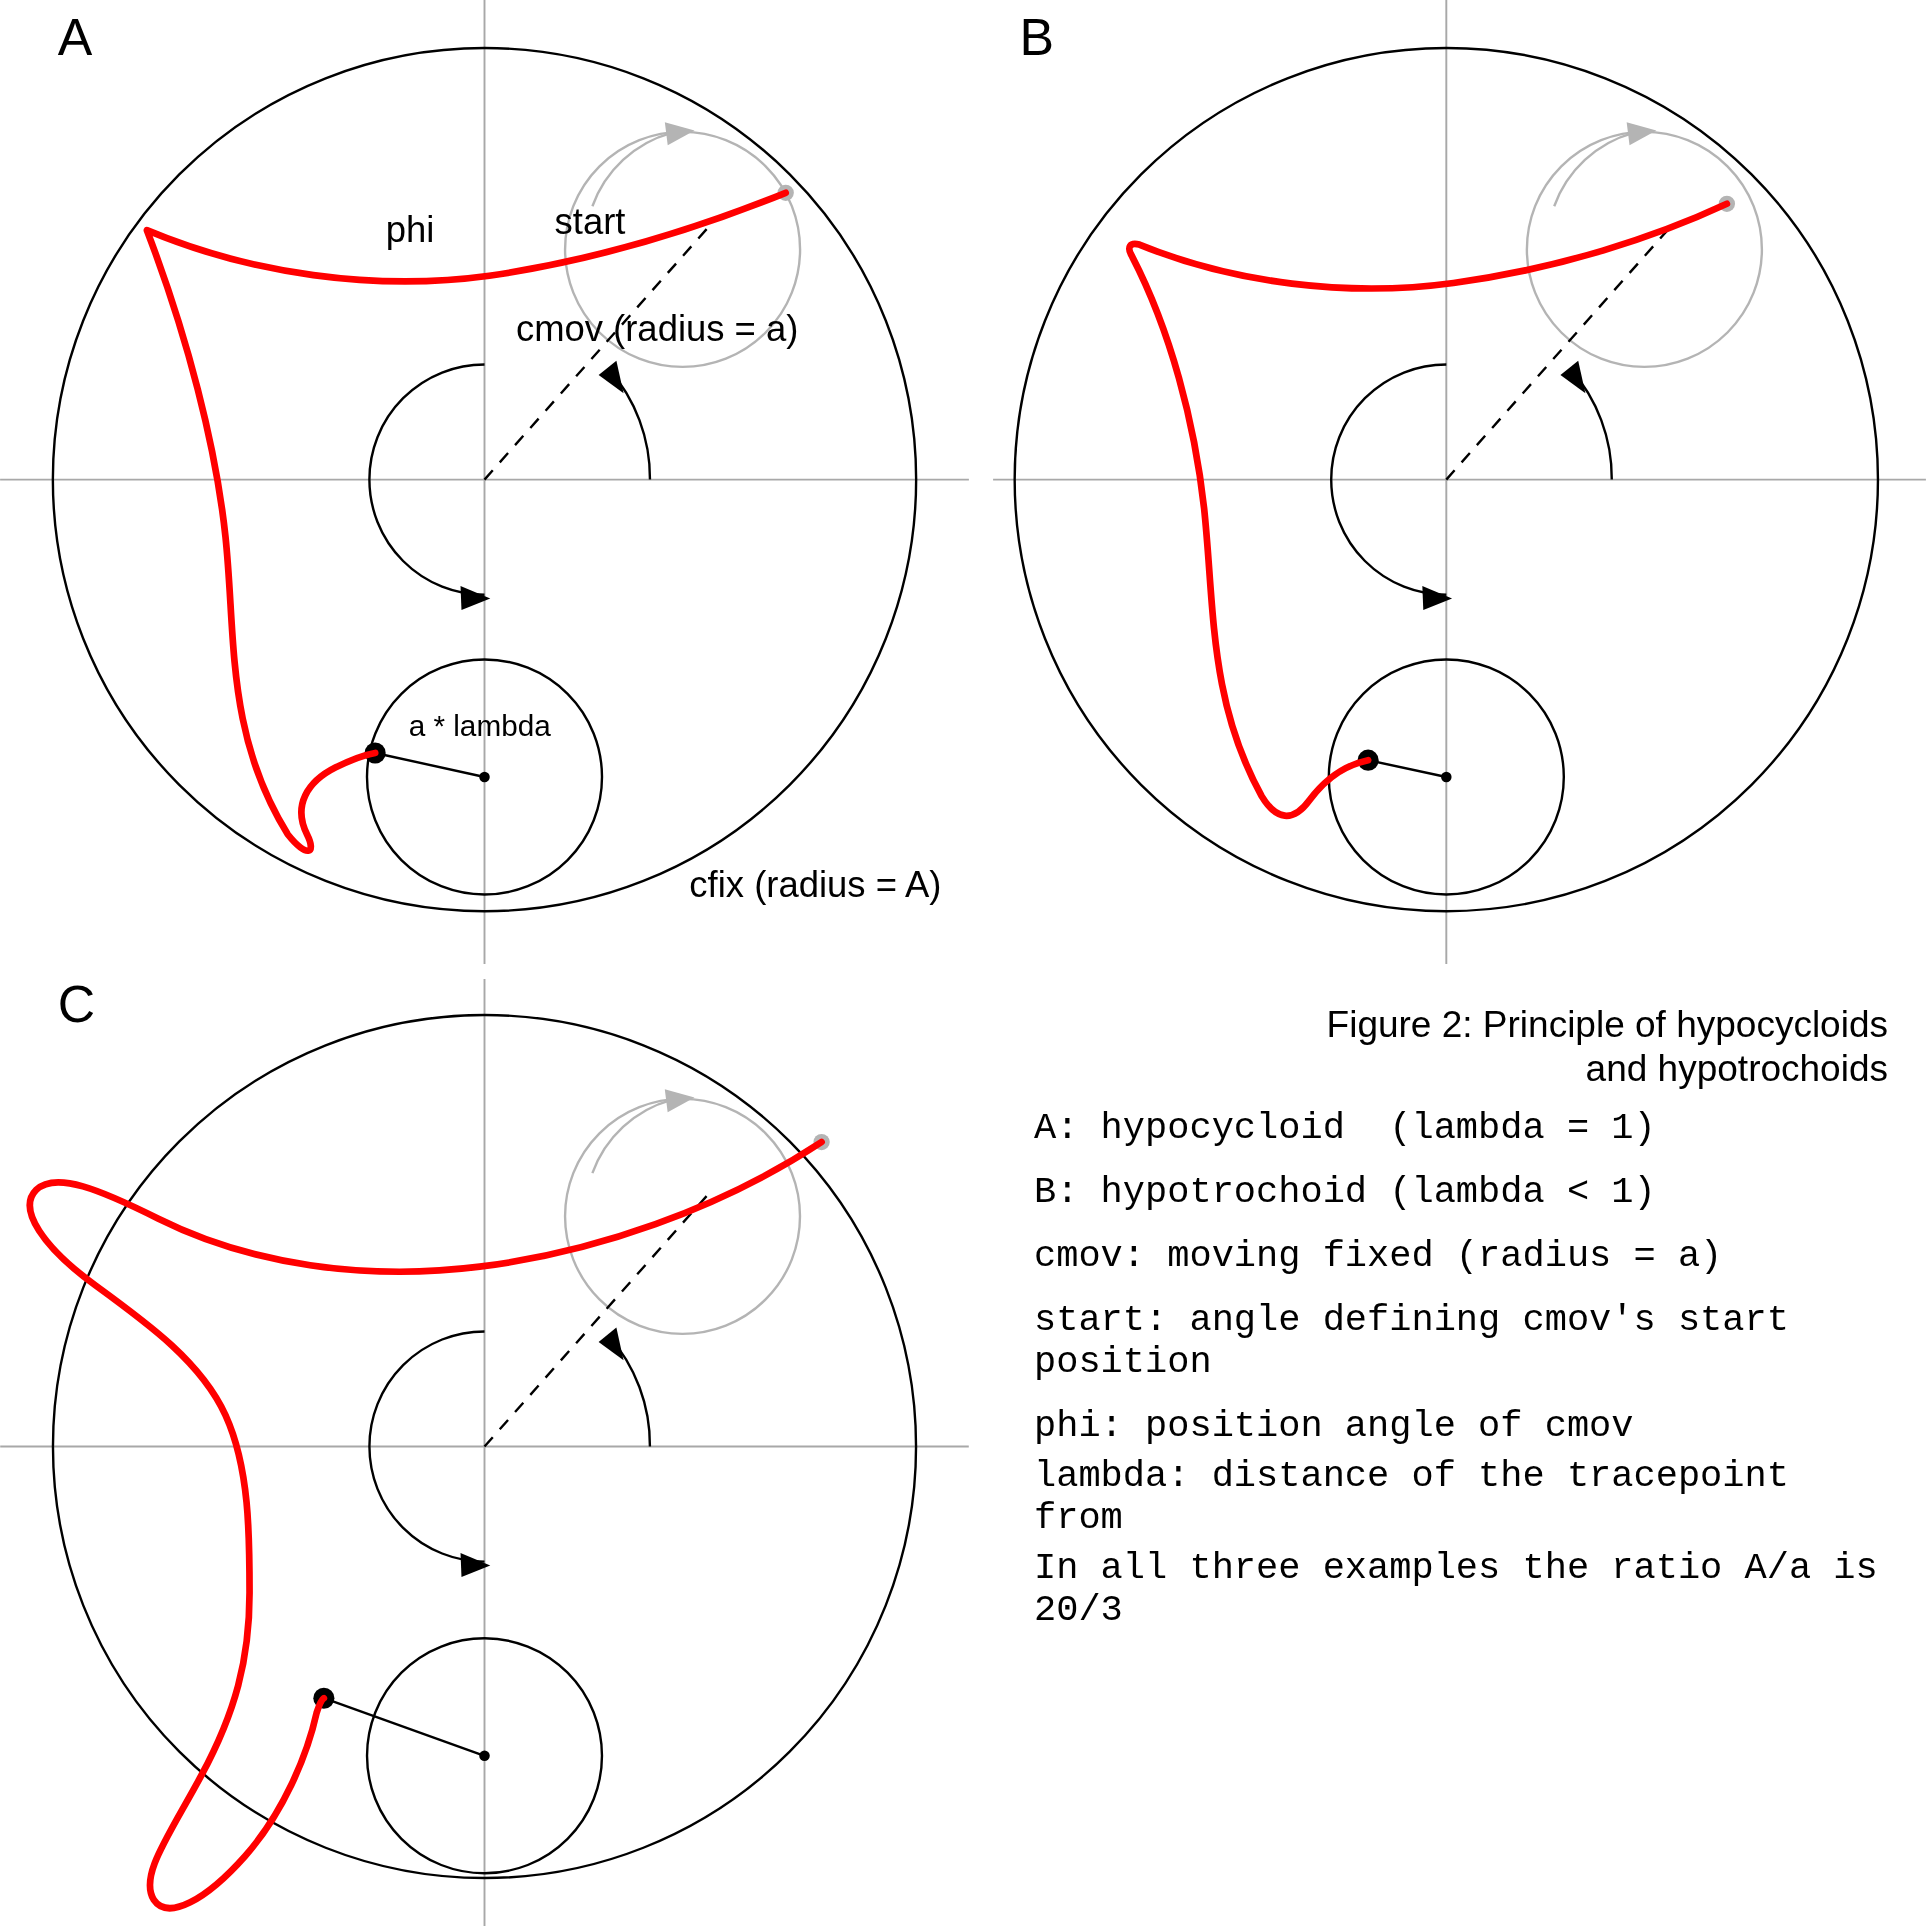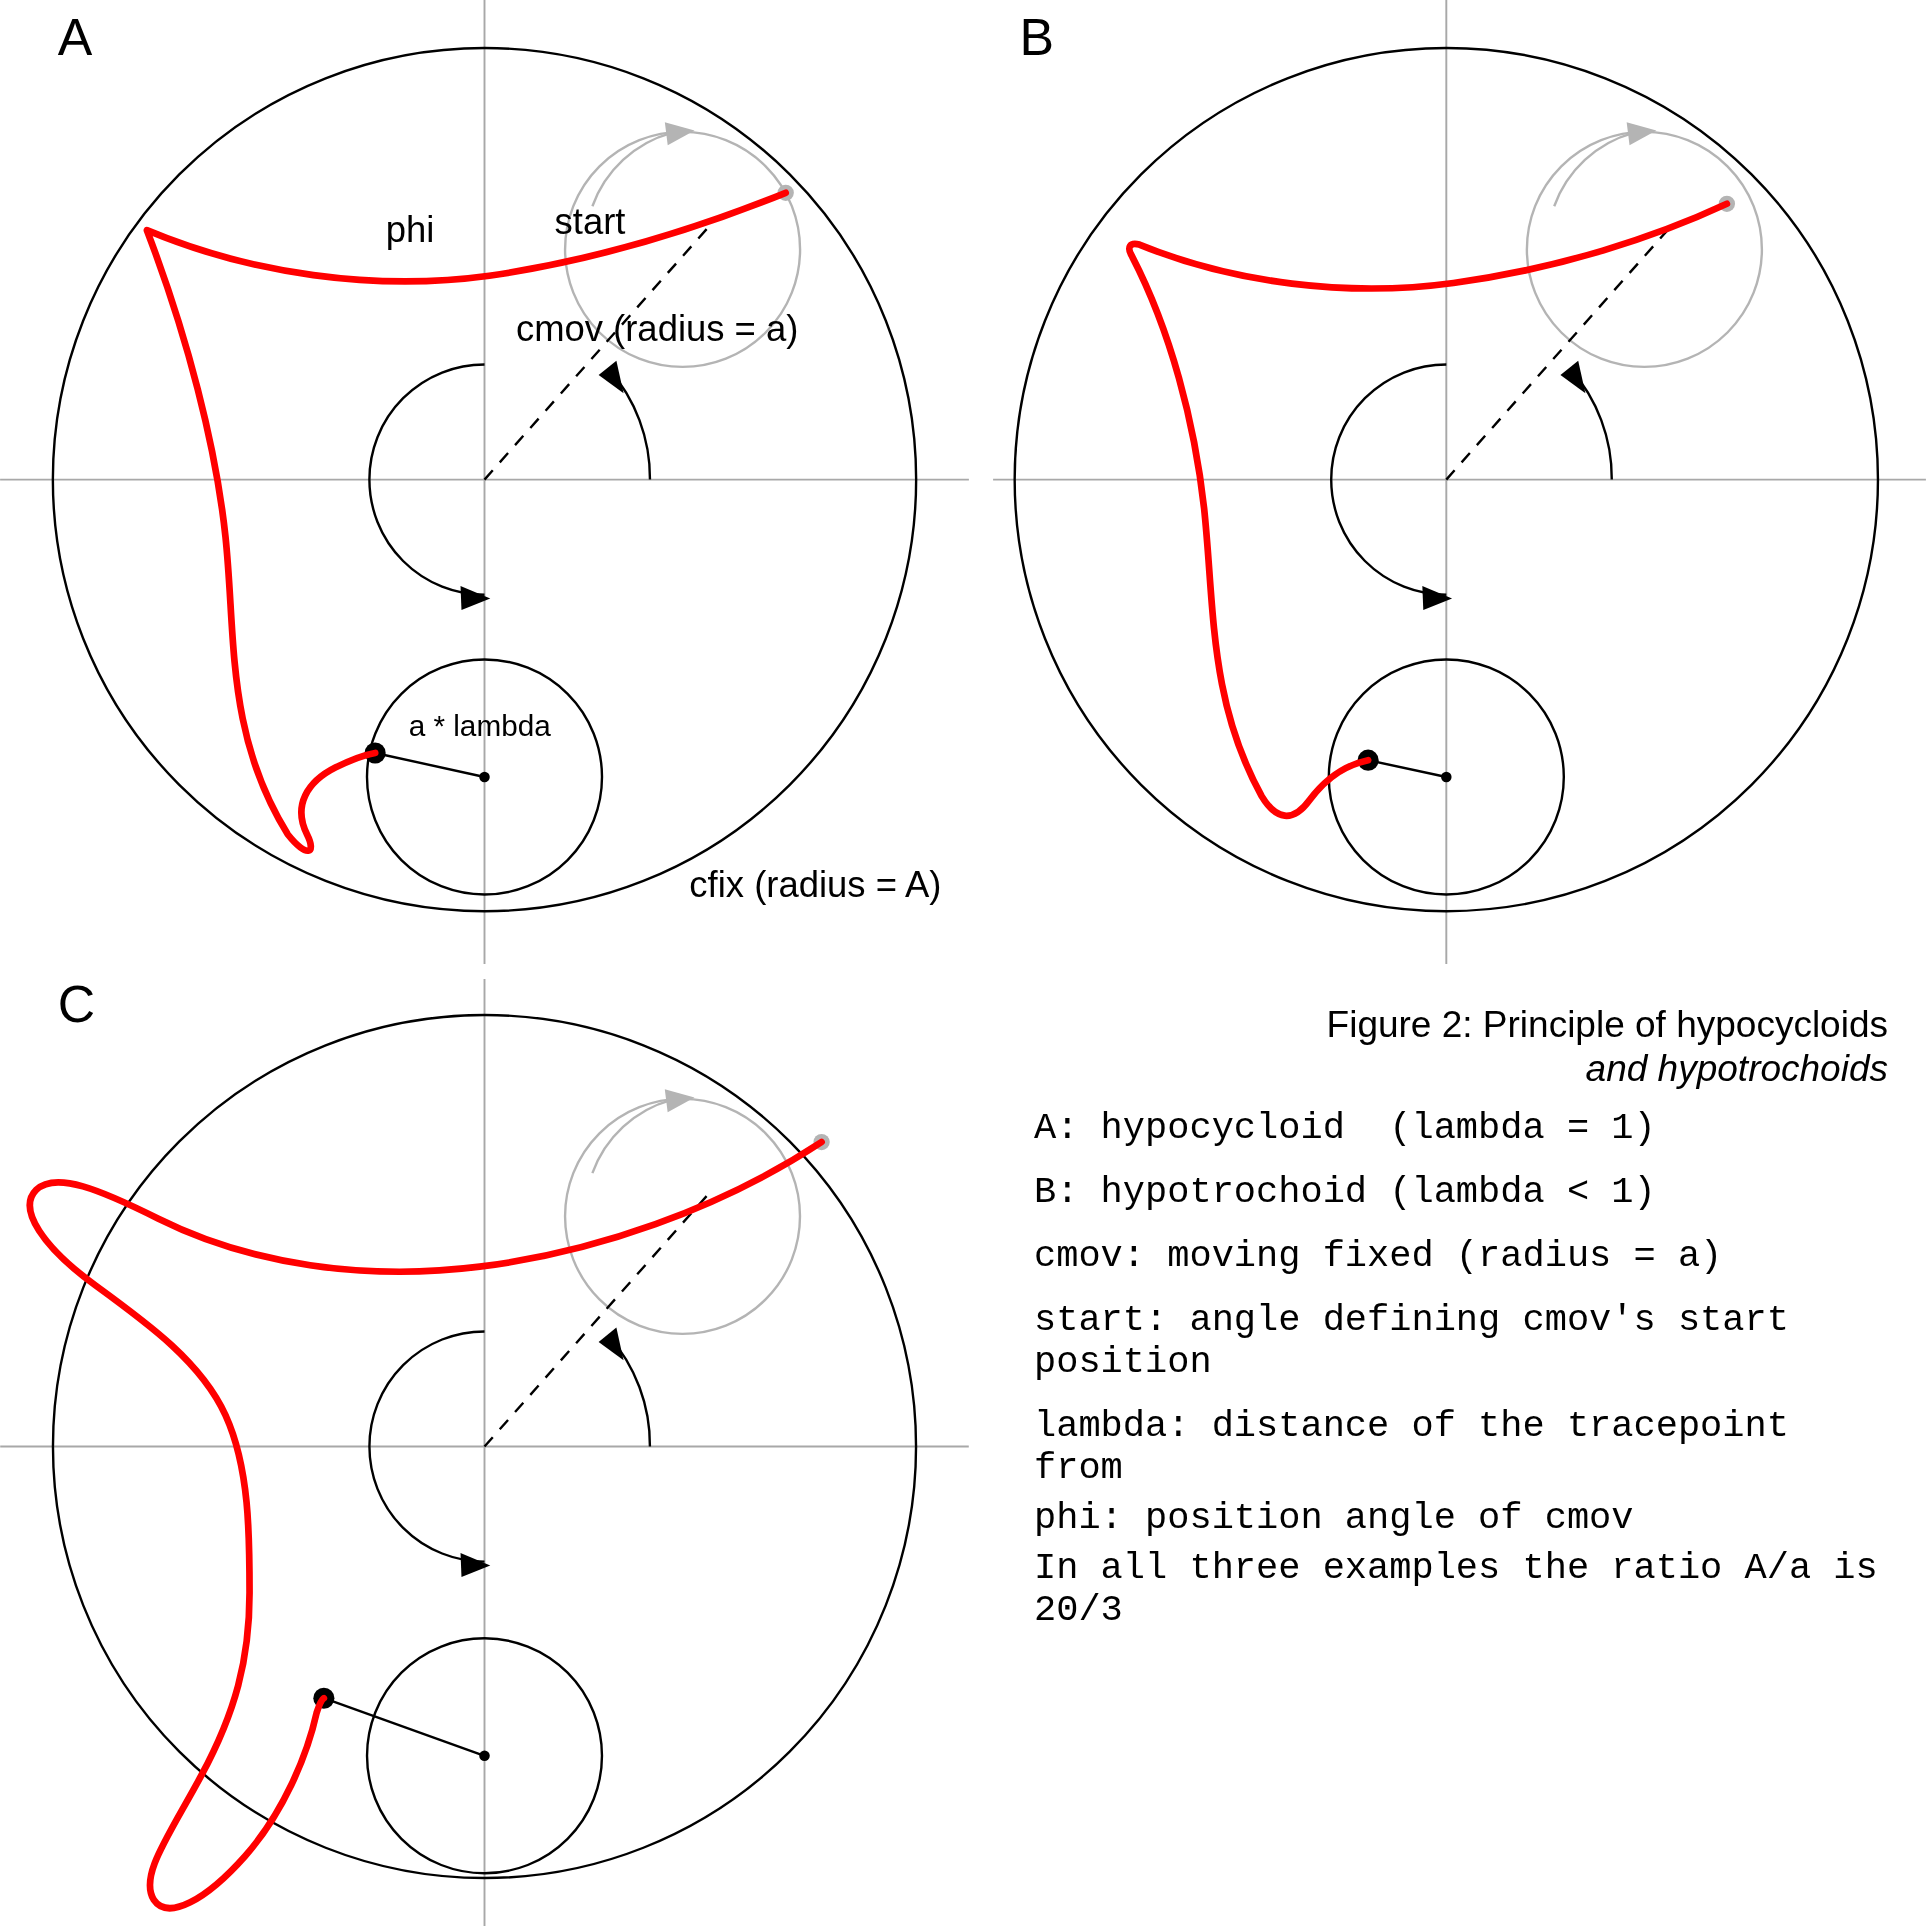--- a/index.html
+++ b/index.html
@@ -98,21 +98,20 @@
   .legend-title {
     font-size: 37px;
     line-height: 1.18;
     margin: 0 0 16.3px 0;
     text-align: right;
     padding-left: 9.6px;
   }
   .legend-title .second-line {
     display: block;
     padding-left: 58px;
-    font-style: italic;
   }
   .legend-line {
     font-size: 37px;
     margin: 8px 0 22px 0;
     white-space: pre-wrap;
     font-family: Liberation Mono, monospace;
   }
   .legend-line.tight {
     margin-bottom: 2.9px;
   }
@@ -259,19 +258,19 @@
 
   <div id="legend">
     <div class="legend-title">
       <span>Figure 2: Principle of hypocycloids</span>
       <span class="second-line">and hypotrochoids</span>
     </div>
     <p class="legend-line">A: hypocycloid  (lambda = 1)</p>
     <p class="legend-line">B: hypotrochoid (lambda &lt; 1)</p>
     <p class="legend-line">cmov: moving fixed (radius = a)</p>
     <p class="legend-line">start: angle defining cmov's start position</p>
+    <p class="legend-line tight">phi: position angle of cmov</p>
     <p class="legend-line tight">lambda: distance of the tracepoint from</p>
-    <p class="legend-line tight">phi: position angle of cmov</p>
     <p class="legend-line">In all three examples the ratio A/a is 20/3</p>
   </div>
 
 </div>
 
 
 </body></html>

